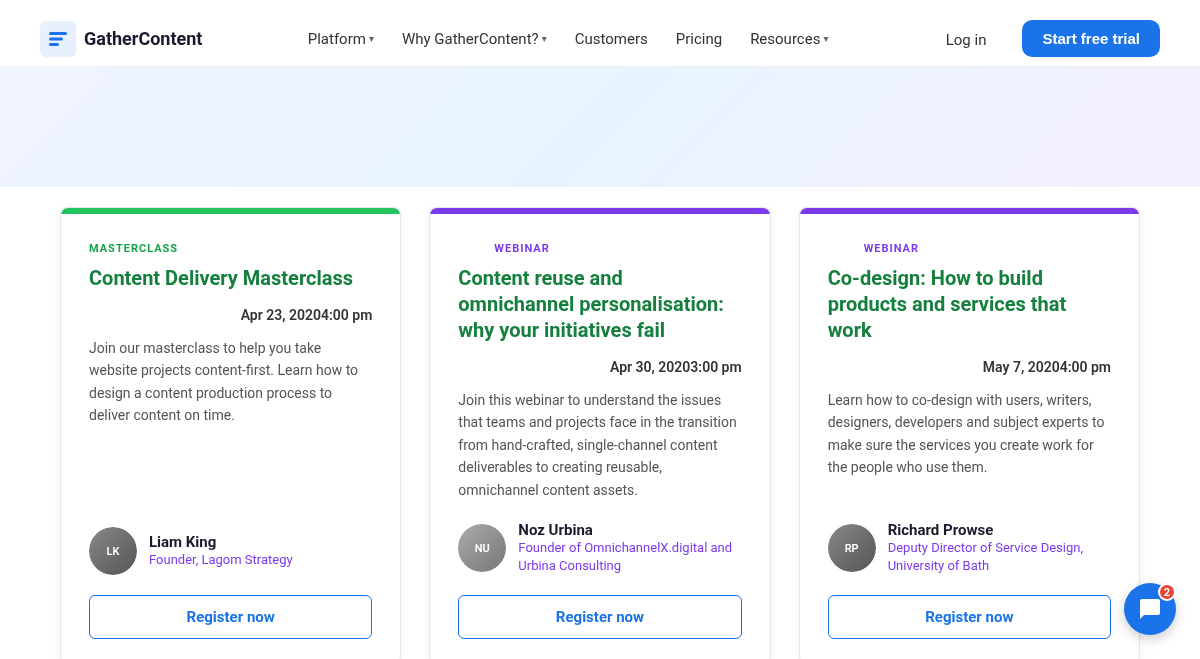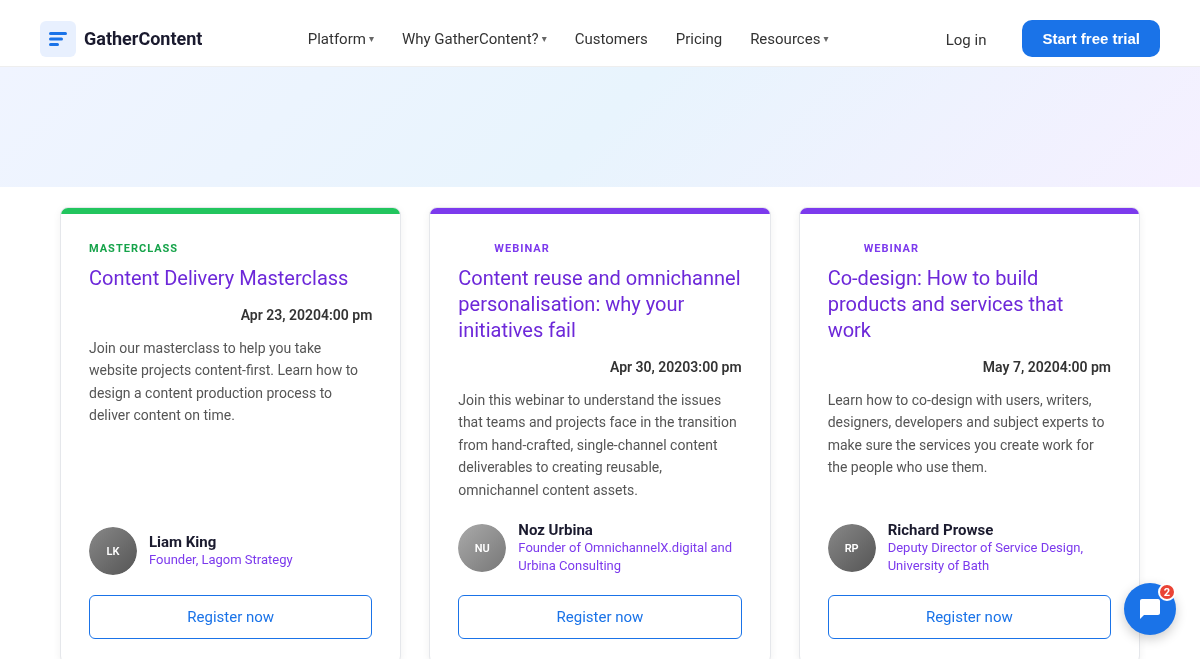--- a/index.html
+++ b/index.html
@@ -56,21 +56,21 @@
     .card-top-bar.purple { background: #7c3aed; }
     .card-body { padding: 28px 28px 24px; flex: 1; display: flex; flex-direction: column; }
 
     .card-type {
       font-size: 11px; font-weight: 700; letter-spacing: 1px;
       text-transform: uppercase; margin-bottom: 10px;
     }
     .card-type.green { color: #16a34a; }
     .card-type.purple { color: #7c3aed; margin-left: 36px; }
 
-    .card-title { font-size: 20px; font-weight: 400; color: #6d28d9; line-height: 1.3; margin-bottom: 16px; }
+    .card-title { font-size: 20px; font-weight: 700; color: #15803d; line-height: 1.3; margin-bottom: 16px; }
 
     .card-meta {
       display: flex; justify-content: flex-end; align-items: center;
       margin-bottom: 14px;
     }
     .card-date { font-size: 14px; font-weight: 600; color: #333; }
     .card-time { font-size: 14px; font-weight: 600; color: #333; }
 
     .card-desc { font-size: 14px; color: #555; line-height: 1.6; margin-bottom: 20px; flex: 1; }
 
@@ -91,21 +91,21 @@
     .avatar-placeholder.light-dark {
       background: linear-gradient(135deg, #aaa, #777);
     }
     .speaker-info {}
     .speaker-name { font-size: 15px; font-weight: 700; color: #1a1a2e; }
     .speaker-role { font-size: 13px; color: #7c3aed; line-height: 1.4; }
 
     .register-btn {
       display: block; width: 100%; padding: 12px;
       border: 1.5px solid #1a73e8; border-radius: 6px;
-      background: #fff; color: #1a73e8; font-size: 15px; font-weight: 400;
+      background: #fff; color: #1a73e8; font-size: 15px; font-weight: 700;
       text-align: center; cursor: pointer; text-decoration: none;
     }
 
     
     .chat-bubble {
       position: fixed; bottom: 24px; right: 24px;
       width: 52px; height: 52px; background: #1a73e8; border-radius: 50%;
       display: flex; align-items: center; justify-content: center;
       cursor: pointer; box-shadow: 0 4px 12px rgba(0,0,0,0.2);
     }

